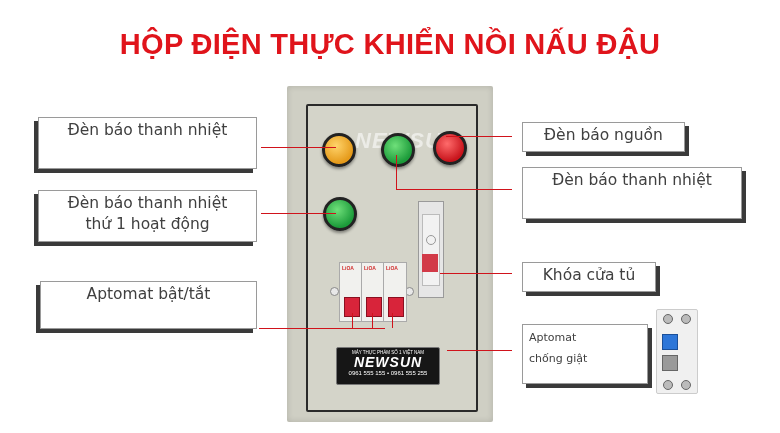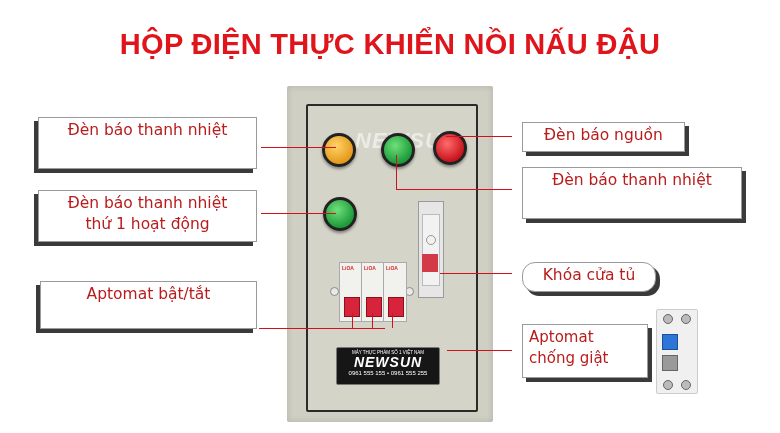--- a/index.html
+++ b/index.html
@@ -25,21 +25,21 @@
   .breaker .brand { position:absolute; left:2px; top:2px; font-size:5px; color:#d02a2a; font-weight:bold; font-family:"Liberation Sans", sans-serif; }
   .breaker .toggle { position:absolute; left:4px; top:34px; width:14px; height:18px; background:#d8243a; border:1px solid #8a1020; }
   .screw { position:absolute; width:7px; height:7px; border-radius:50%; background:#e8e8e8; border:1px solid #888; }
 
   .plate { position:absolute; left:336px; top:347px; width:102px; height:36px; background:#161616; border:1px solid #777; border-radius:2px; color:#fff; text-align:center; }
   .plate .tag { font-size:4.5px; margin-top:2px; font-family:"Liberation Sans", sans-serif; }
   .plate .brand { font-family:"Liberation Sans", sans-serif; font-weight:bold; font-style:italic; font-size:14px; letter-spacing:1px; line-height:15px; }
   .plate .phones { font-size:6px; font-family:"Liberation Sans", sans-serif; }
 
   
-  .label { position:absolute; background:#fff; border:1px solid #9a9a9a; color:#b91c1c; font-family:"DejaVu Sans", sans-serif; font-size:15.5px; line-height:21px; text-align:center;
+  .label { position:absolute; background:#fff; border:1px solid #9a9a9a; color:#404040; font-family:"DejaVu Sans", sans-serif; font-size:15.5px; line-height:21px; text-align:center;
            box-shadow: 4px 4px 0 #3a3a3a; padding:2px 6px; box-sizing:border-box; }
   .label.left { box-shadow: -4px 4px 0 #3a3a3a; }
   .label.plain { text-align:left; }
 
   .line { position:absolute; background:#d0131b; }
 
   
   .rcd { position:absolute; left:656px; top:309px; width:40px; height:83px; background:#f0f0f0; border:1px solid #ccc; border-radius:2px; }
   .rcd .blue { position:absolute; left:5px; top:24px; width:14px; height:14px; background:#2d76d8; border:1px solid #1a4f99; }
   .rcd .win { position:absolute; left:5px; top:45px; width:14px; height:14px; background:#9a9a9a; border:1px solid #666; }
@@ -107,24 +107,24 @@
 </div>
 <div class="label left" style="left:40px;top:281px;width:217px;height:48px;">
   <div>Aptomat bật/tắt</div>
 </div>
 <div class="label" style="left:522px;top:122px;width:163px;height:30px;">
   <div>Đèn báo nguồn</div>
 </div>
 <div class="label" style="left:522px;top:167px;width:220px;height:52px;">
   <div>Đèn báo thanh nhiệt</div>
 </div>
-<div class="label" style="left:522px;top:262px;width:134px;height:30px;border-radius:13px;">
+<div class="label" style="left:522px;top:262px;width:134px;height:30px;">
   <div>Khóa cửa tủ</div>
 </div>
-<div class="label plain" style="left:522px;top:324px;width:126px;height:54px;font-size:15px;">
+<div class="label plain" style="left:522px;top:324px;width:126px;height:60px;font-size:11px;">
   <div>Aptomat</div>
     <div>chống giật</div>
 </div>
 
 <div class="rcd">
   <div class="t" style="left:6px;top:4px;"></div>
   <div class="t" style="left:24px;top:4px;"></div>
   <div class="blue"></div>
   <div class="win"></div>
   <div class="t" style="left:6px;top:70px;"></div>

